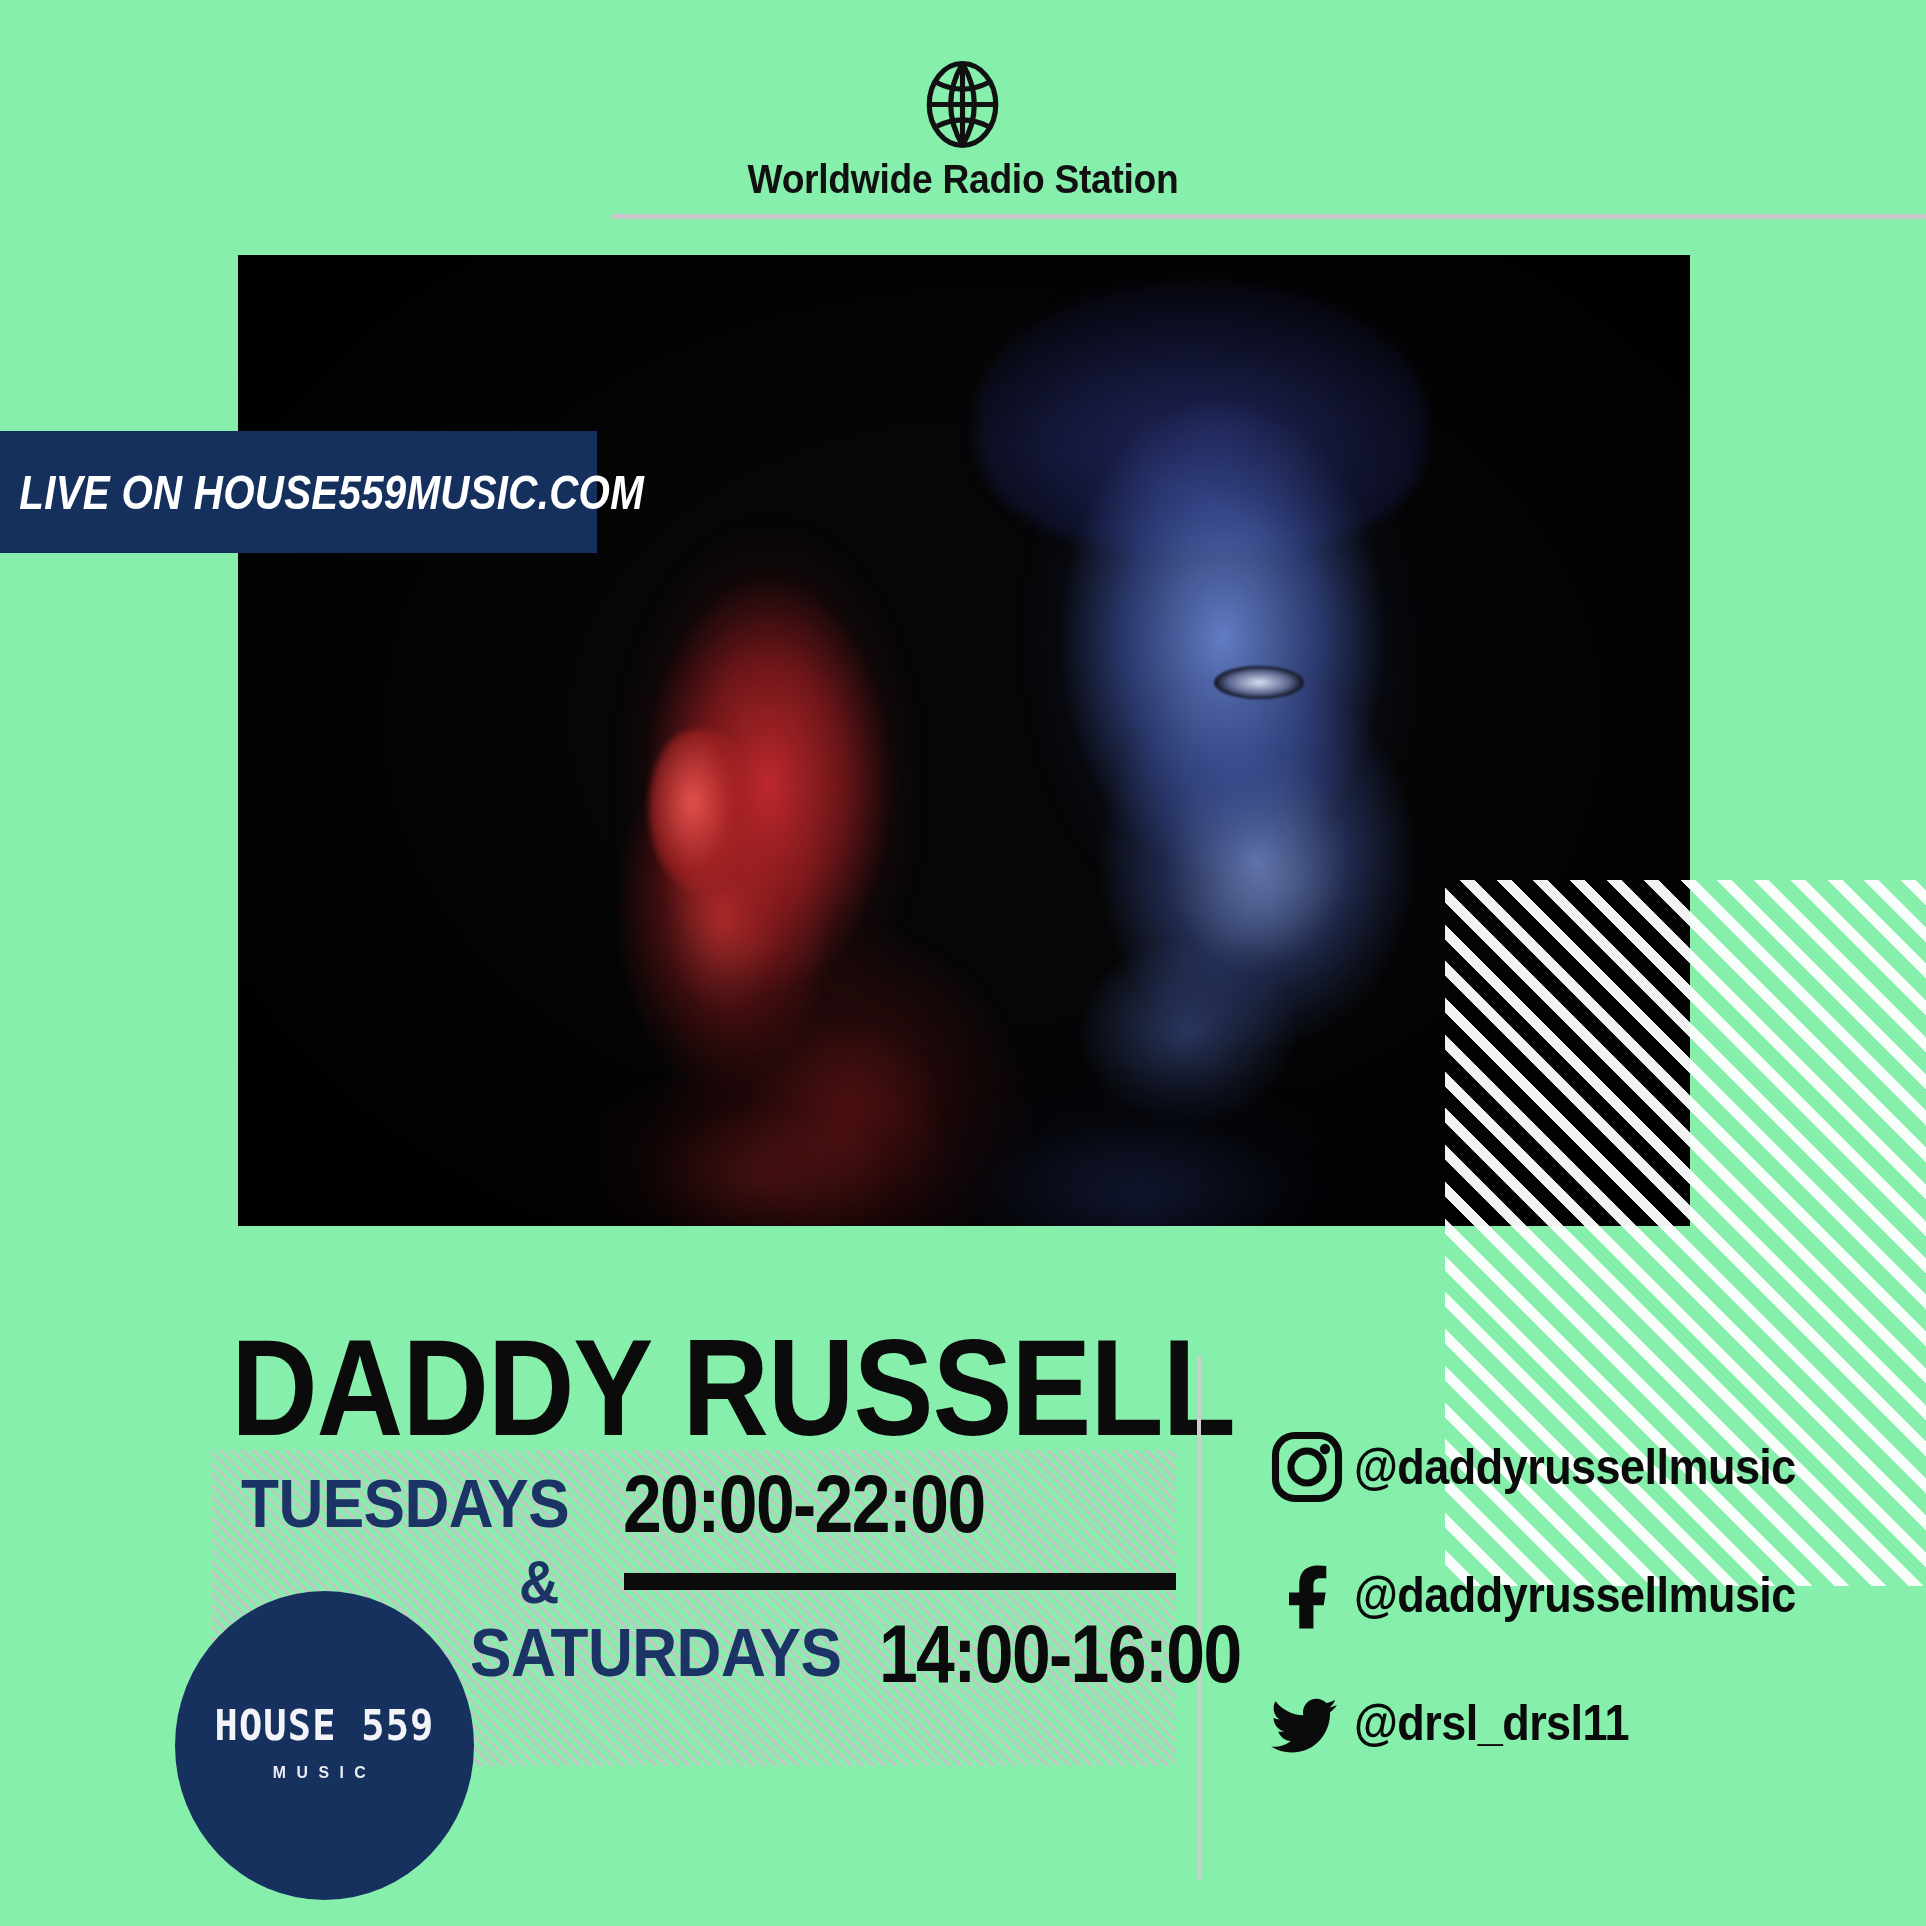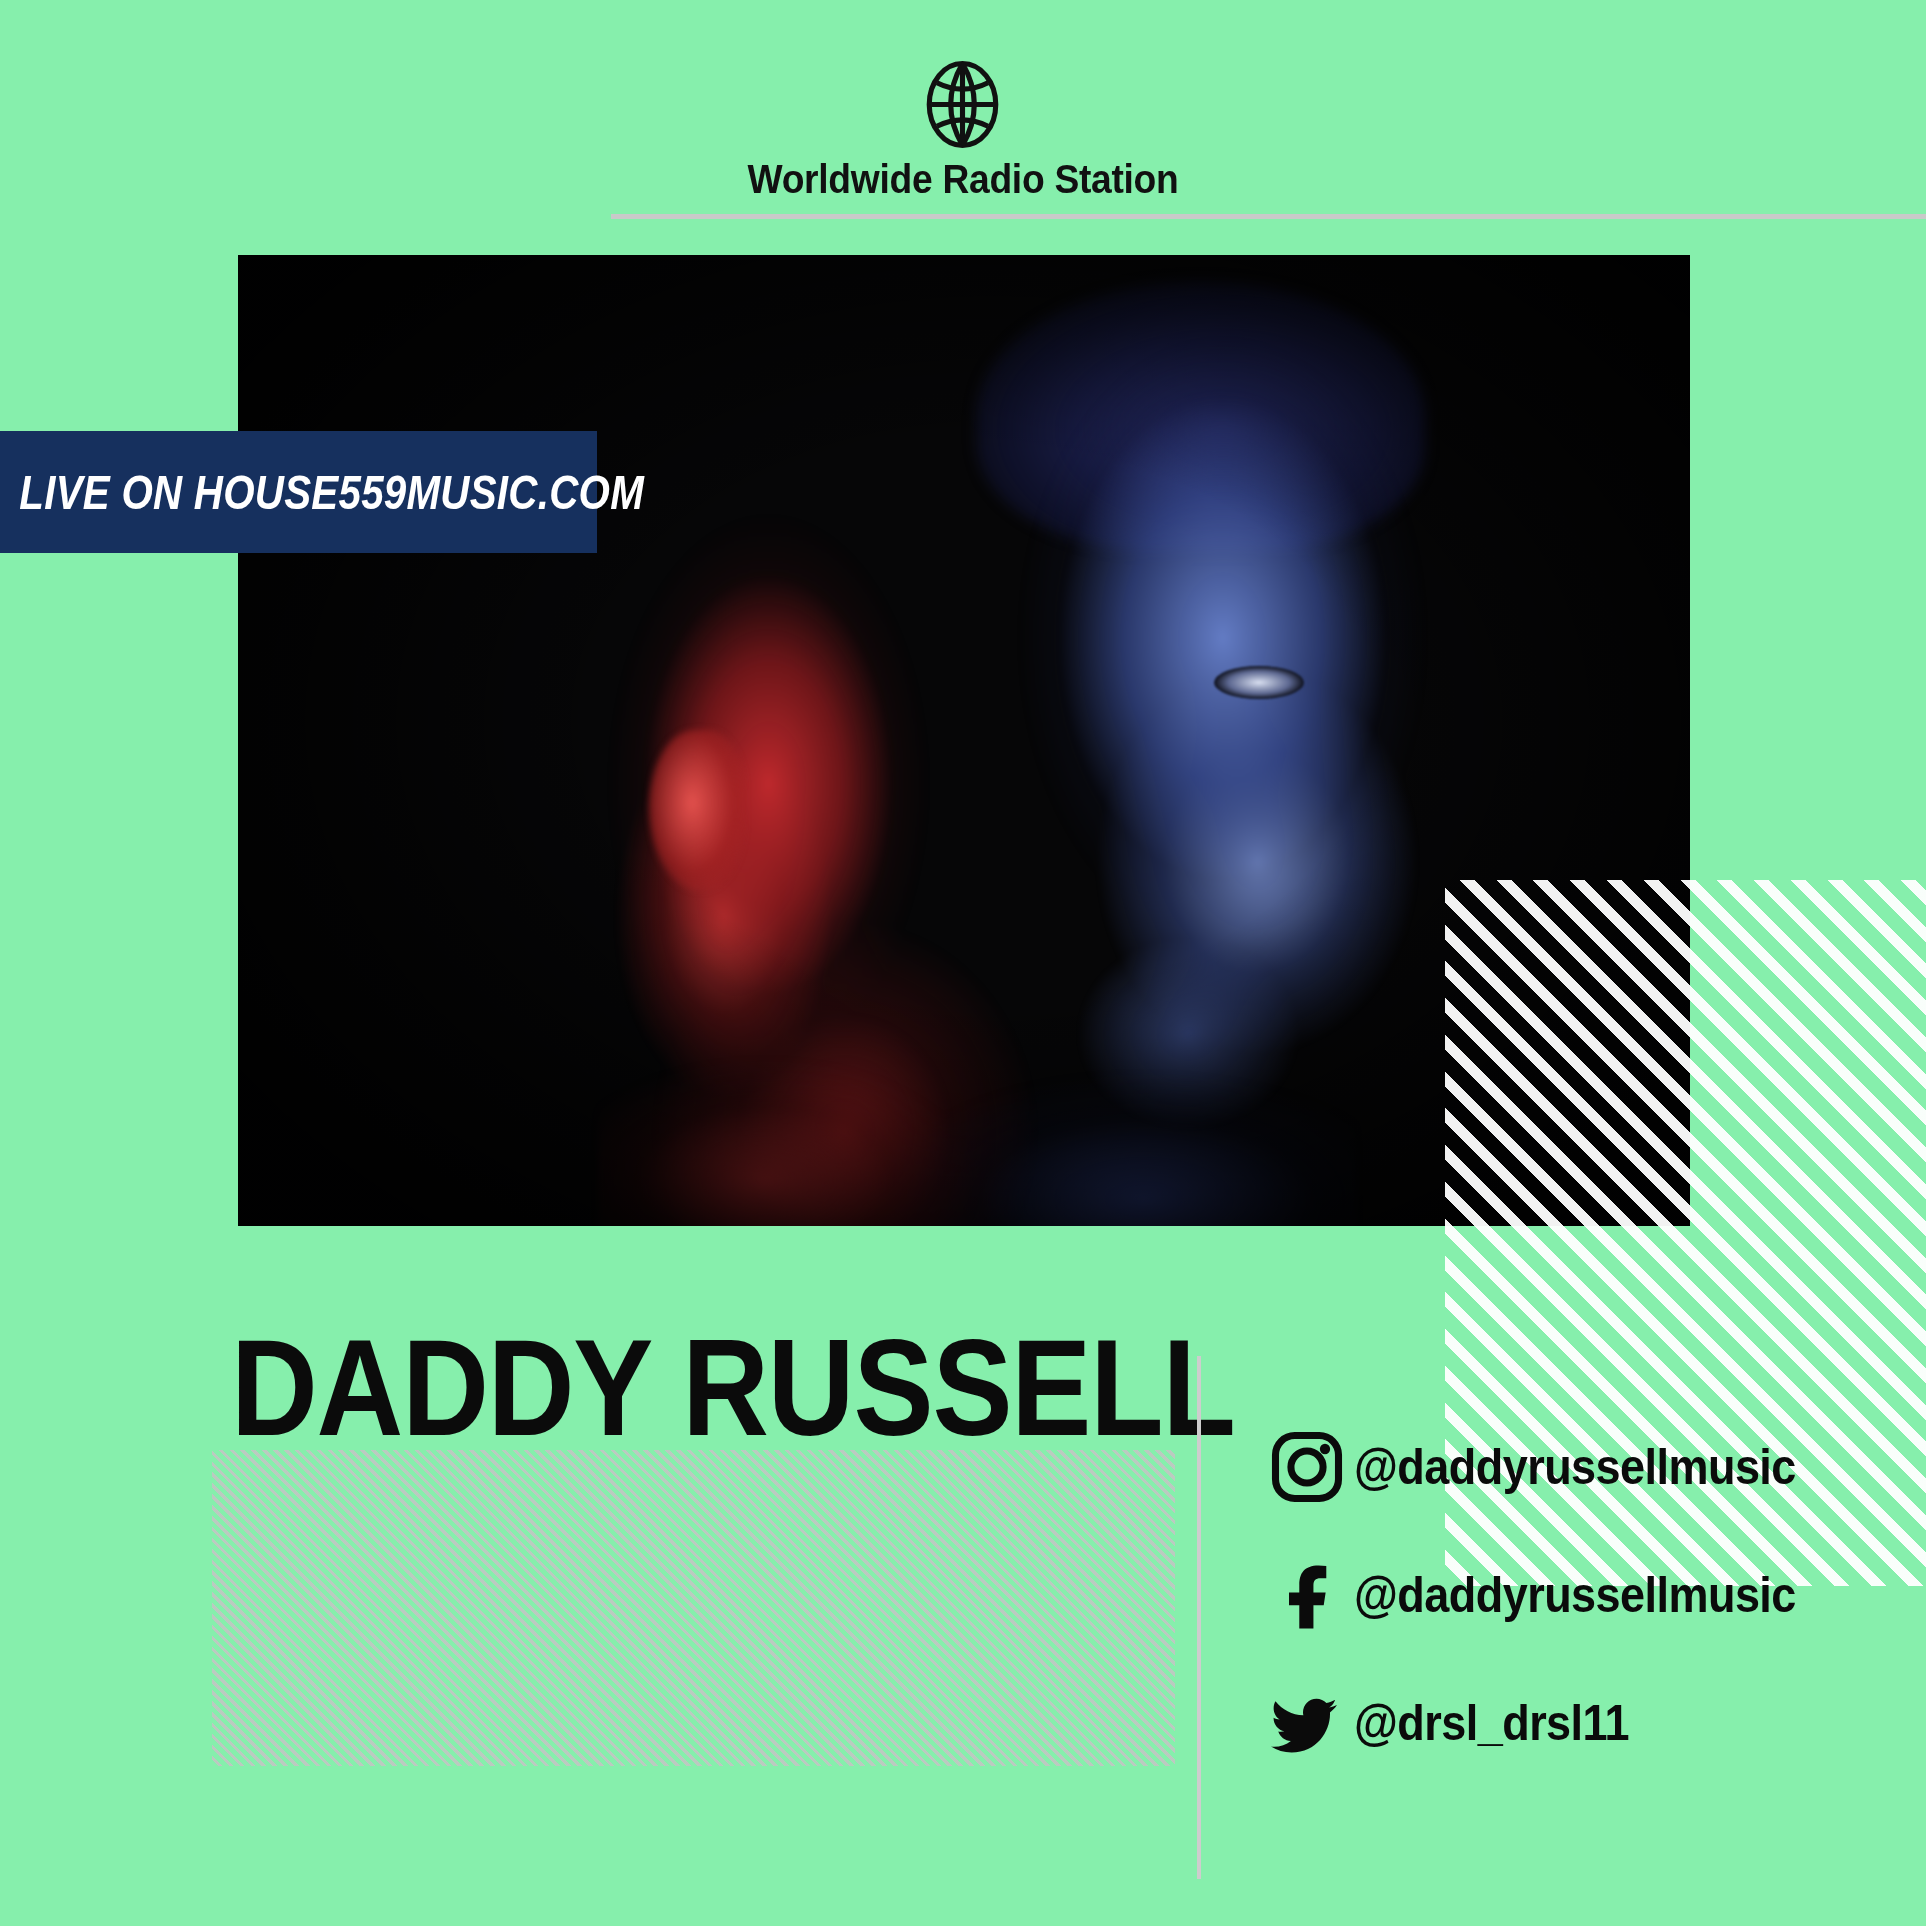--- a/index.html
+++ b/index.html
@@ -250,21 +250,33 @@
 
   <div class="live-banner">
     <div class="live-banner-text">LIVE ON HOUSE559MUSIC.COM</div>
   </div>
 
   <div class="stripes-right"></div>
   <div class="stripes-fine"></div>
 
   <div class="title">DADDY RUSSELL</div>
 
-
+  <div class="schedule">
+    <div class="sched-day day-tue">TUESDAYS</div>
+    <div class="sched-time time-tue">20:00-22:00</div>
+    <div class="time-rule"></div>
+    <div class="amp">&amp;</div>
+    <div class="sched-day day-sat">SATURDAYS</div>
+    <div class="sched-time time-sat">14:00-16:00</div>
+  </div>
+
+  <div class="logo-circle">
+    <div class="logo-name">HOUSE 559</div>
+    <div class="logo-sub">MUSIC</div>
+  </div>
 
   <div class="v-divider"></div>
 
   <div class="socials">
 
     <div class="social-row">
       <div class="social-icon">
         <svg width="72" height="72" viewBox="0 0 112 112" xmlns="http://www.w3.org/2000/svg">
           <rect x="7" y="7" width="98" height="98" rx="30" ry="30" fill="none" stroke="#0b0b0b" stroke-width="11"></rect>
           <circle cx="56" cy="56" r="25" fill="none" stroke="#0b0b0b" stroke-width="11"></circle>

